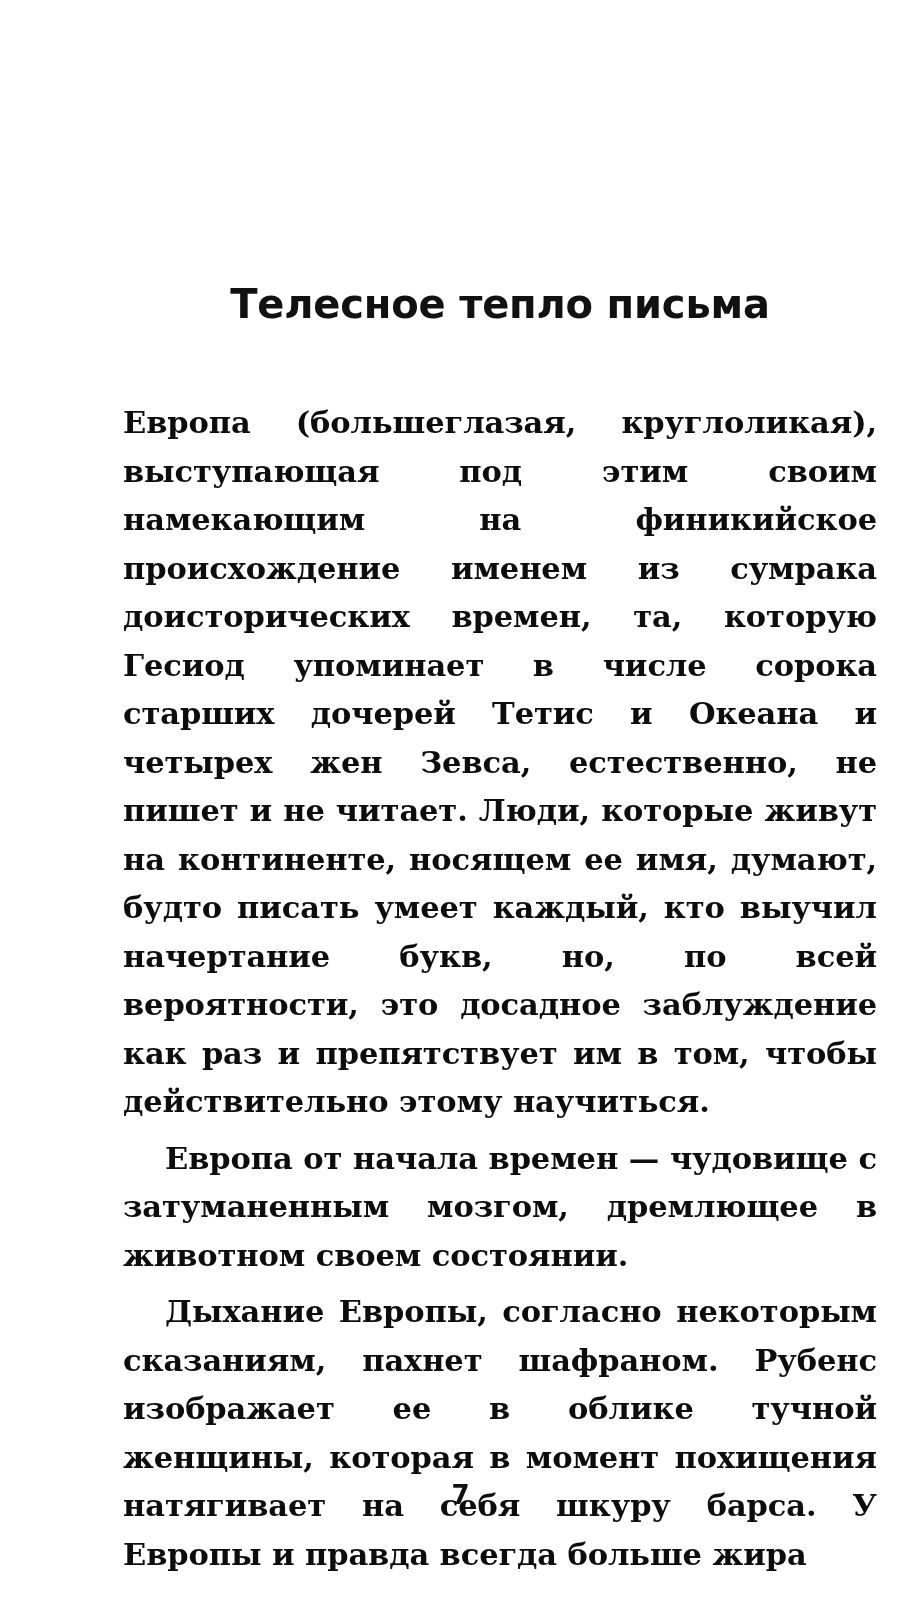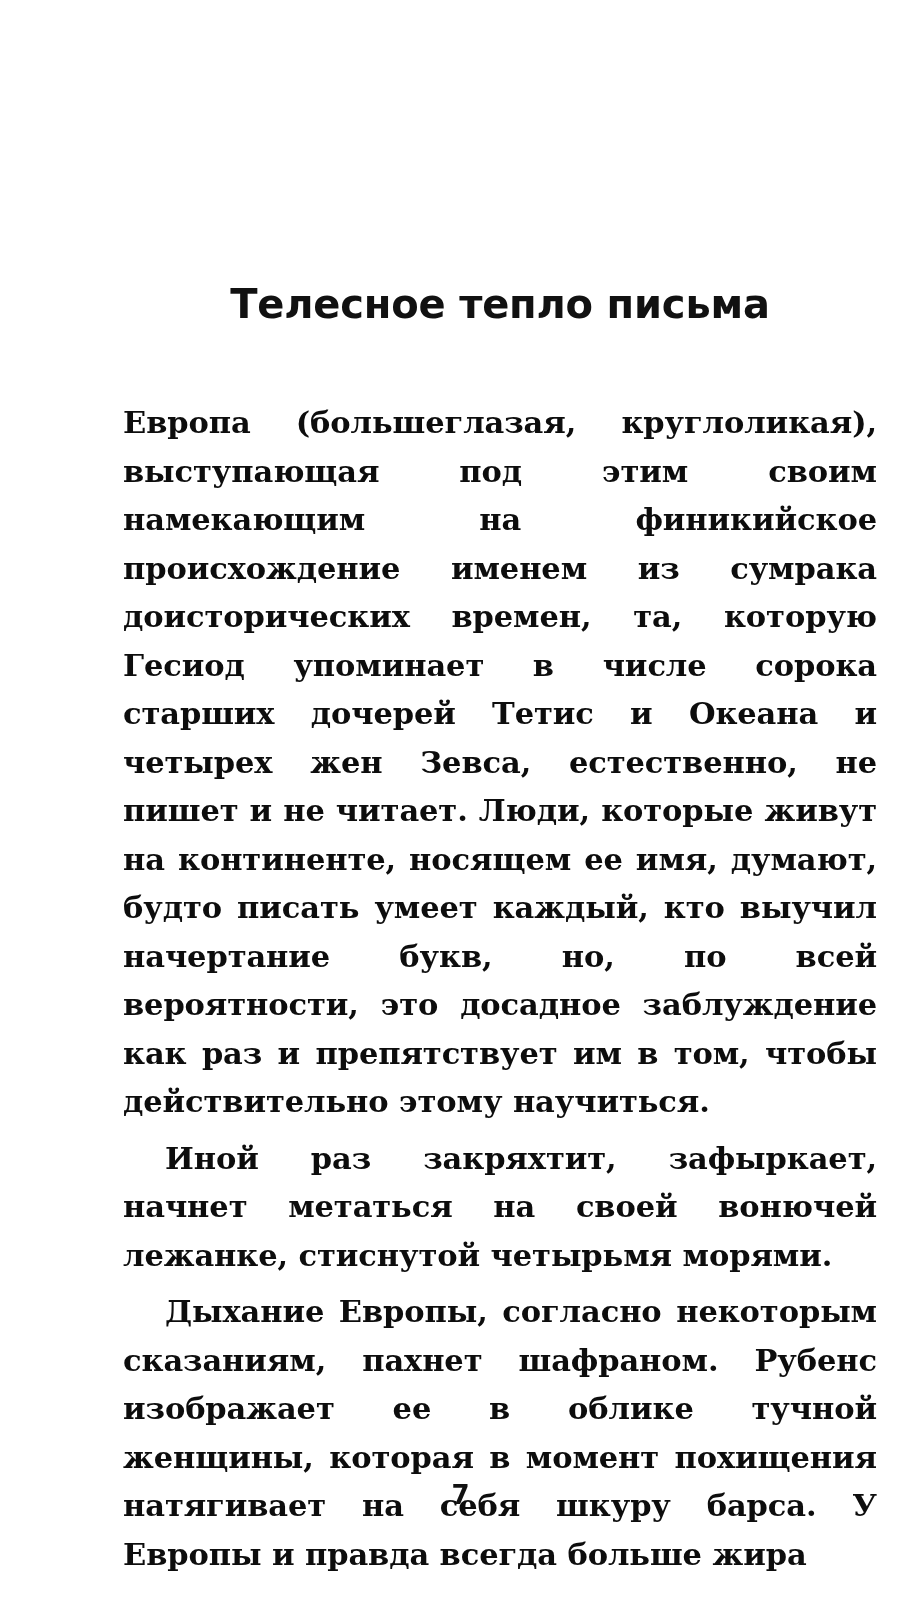--- a/index.html
+++ b/index.html
@@ -64,19 +64,19 @@
 </style>
 </head>
 <body>
 
 <div class="page">
   <div class="content">
     <h1 class="chapter-title">Телесное тепло письма</h1>
 
     <div class="body-text">
       <p>Европа (большеглазая, круглоликая), выступающая под этим своим намекающим на финикийское происхождение именем из сумрака доисторических времен, та, которую Гесиод упоминает в числе сорока старших дочерей Тетис и Океана и четырех жен Зевса, естественно, не пишет и не читает. Люди, которые живут на континенте, носящем ее имя, думают, будто писать умеет каждый, кто выучил начертание букв, но, по всей вероятности, это досадное заблуждение как раз и препятствует им в том, чтобы действительно этому научиться.</p>
-      <p>Иной раз закряхтит, зафыркает, начнет метаться на своей вонючей лежанке, стиснутой четырьмя морями.</p>
+      <p>Европа от начала времен — чудовище с затуманенным мозгом, дремлющее в животном своем состоянии.</p>
       <p>Дыхание Европы, согласно некоторым сказаниям, пахнет шафраном. Рубенс изображает ее в облике тучной женщины, которая в момент похищения натягивает на себя шкуру барса. У Европы и правда всегда больше жира</p>
     </div>
   </div>
 
   <div class="page-number">7</div>
 </div>
 
 </body></html>

